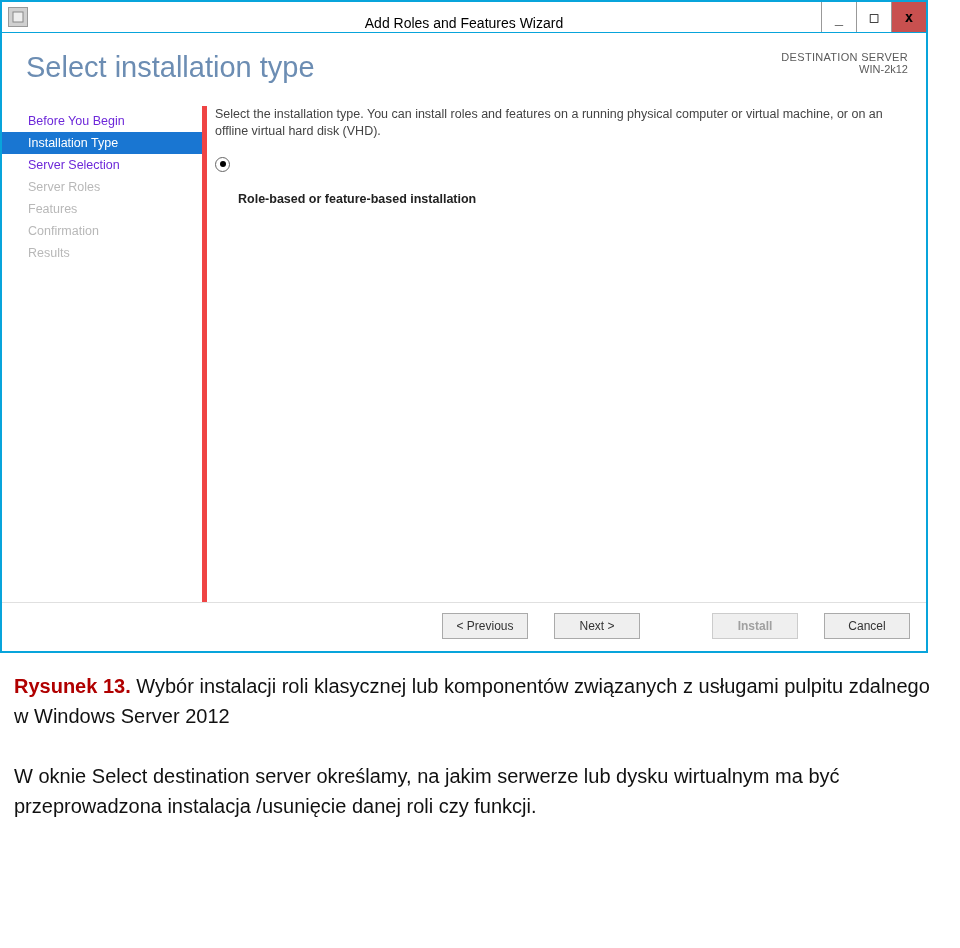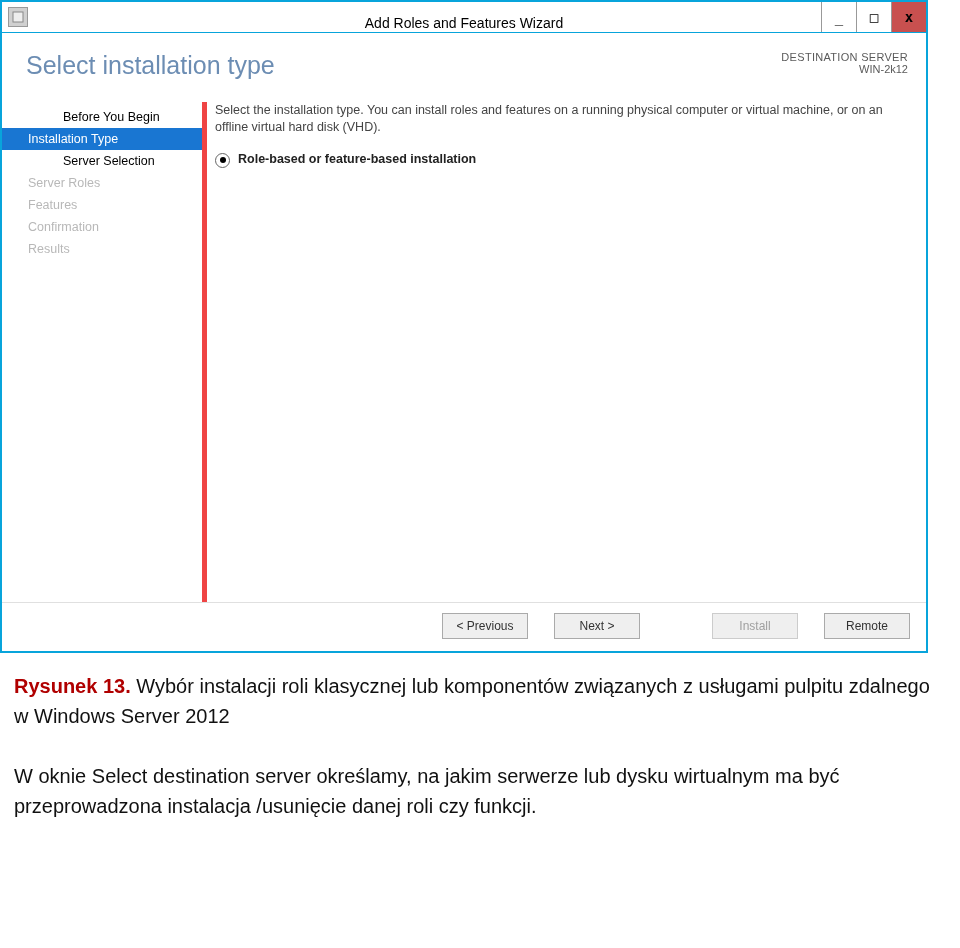--- a/index.html
+++ b/index.html
@@ -59,21 +59,21 @@
     flex-direction: column;
     height: 618px;
     border-top: 1px solid #08a4db;
   }
   .header-row {
     display:flex;
     padding: 18px 18px 6px 24px;
     align-items:flex-start;
   }
   .header-title {
-    font-size: 25px;
+    font-size: 29px;
     font-weight: 300;
     color: #6c8db3;
     font-family:"Segoe UI Light","Segoe UI",Arial,sans-serif;
   }
   .dest {
     margin-left:auto;
     text-align:right;
     font-size:11px;
     color:#5a5a5a;
   }
@@ -86,21 +86,21 @@
   .nav {
     width: 200px;
     padding-top: 4px;
   }
   .nav-item {
     padding: 4px 12px 4px 26px;
     font-size: 12.5px;
     color:#b8b8b8;
     font-family:"Segoe UI",Arial,sans-serif;
   }
-  .nav-item.enabled { color:#000000;margin-left:35px; }
+  .nav-item.enabled { color:#6d28d9; }
   .nav-item.selected {
     background:#1976d2;
     color:#fff;
   }
   .main {
     flex:1;
     font-size: 12.5px;
     color:#444;
     font-family:"Segoe UI",Arial,sans-serif;
     padding-left: 8px;
@@ -116,42 +116,42 @@
     margin-top: 16px;
   }
   .radio {
     width:13px;height:13px;border:1px solid #666;border-radius:50%;
     margin-top:1px;margin-right:8px;flex:none;
     display:flex;align-items:center;justify-content:center;
   }
   .radio.checked::after{
     content:"";width:6px;height:6px;background:#000;border-radius:50%;
   }
-  .opt-body { flex:1; }
+  .opt-body { flex:1;margin-top:36px; }
   .opt-title { font-weight:bold;color:#222; }
   .opt-desc { margin-top:2px; line-height:1.35;}
 
   .footer {
     display:flex;
     justify-content:flex-end;
     gap:26px;
     padding: 10px 16px 12px;
     border-top:1px solid #e0e0e0;
   }
   .btn {
     min-width: 84px;
     height: 24px;
     font-size:12px;
     background:#efefef;
     border:1px solid #aaa;
     display:flex;align-items:center;justify-content:center;
     font-family:"Segoe UI",Arial,sans-serif;
     color:#333;
   }
-  .btn.disabled { color:#a0a0a0; border-color:#ccc;}
+  .btn.disabled { color:#a0a0a0; border-color:#ccc;font-weight:bold;}
   .gap { width:20px; }
 
   .caption {
     padding: 18px 14px;
     font-family: Verdana, sans-serif;
     font-size: 20px;
     line-height:1.5;
     color:#111;
     max-width: 920px;
   }
@@ -216,21 +216,21 @@
 
 
       </div>
     </div>
 
     <div class="footer">
       <div class="btn">&lt; Previous</div>
       <div class="btn">Next &gt;</div>
       <div class="gap"></div>
       <div class="btn disabled">Install</div>
-      <div class="btn">Remote</div>
+      <div class="btn">Cancel</div>
     </div>
 
   </div>
 </div>
 
 <div class="caption">
   <div>
     <span class="fig-label">Rysunek 13.</span><span> Wybór instalacji roli klasycznej lub komponentów związanych z usługami pulpitu zdalnego w Windows Server 2012</span>
   </div>
   <br>

